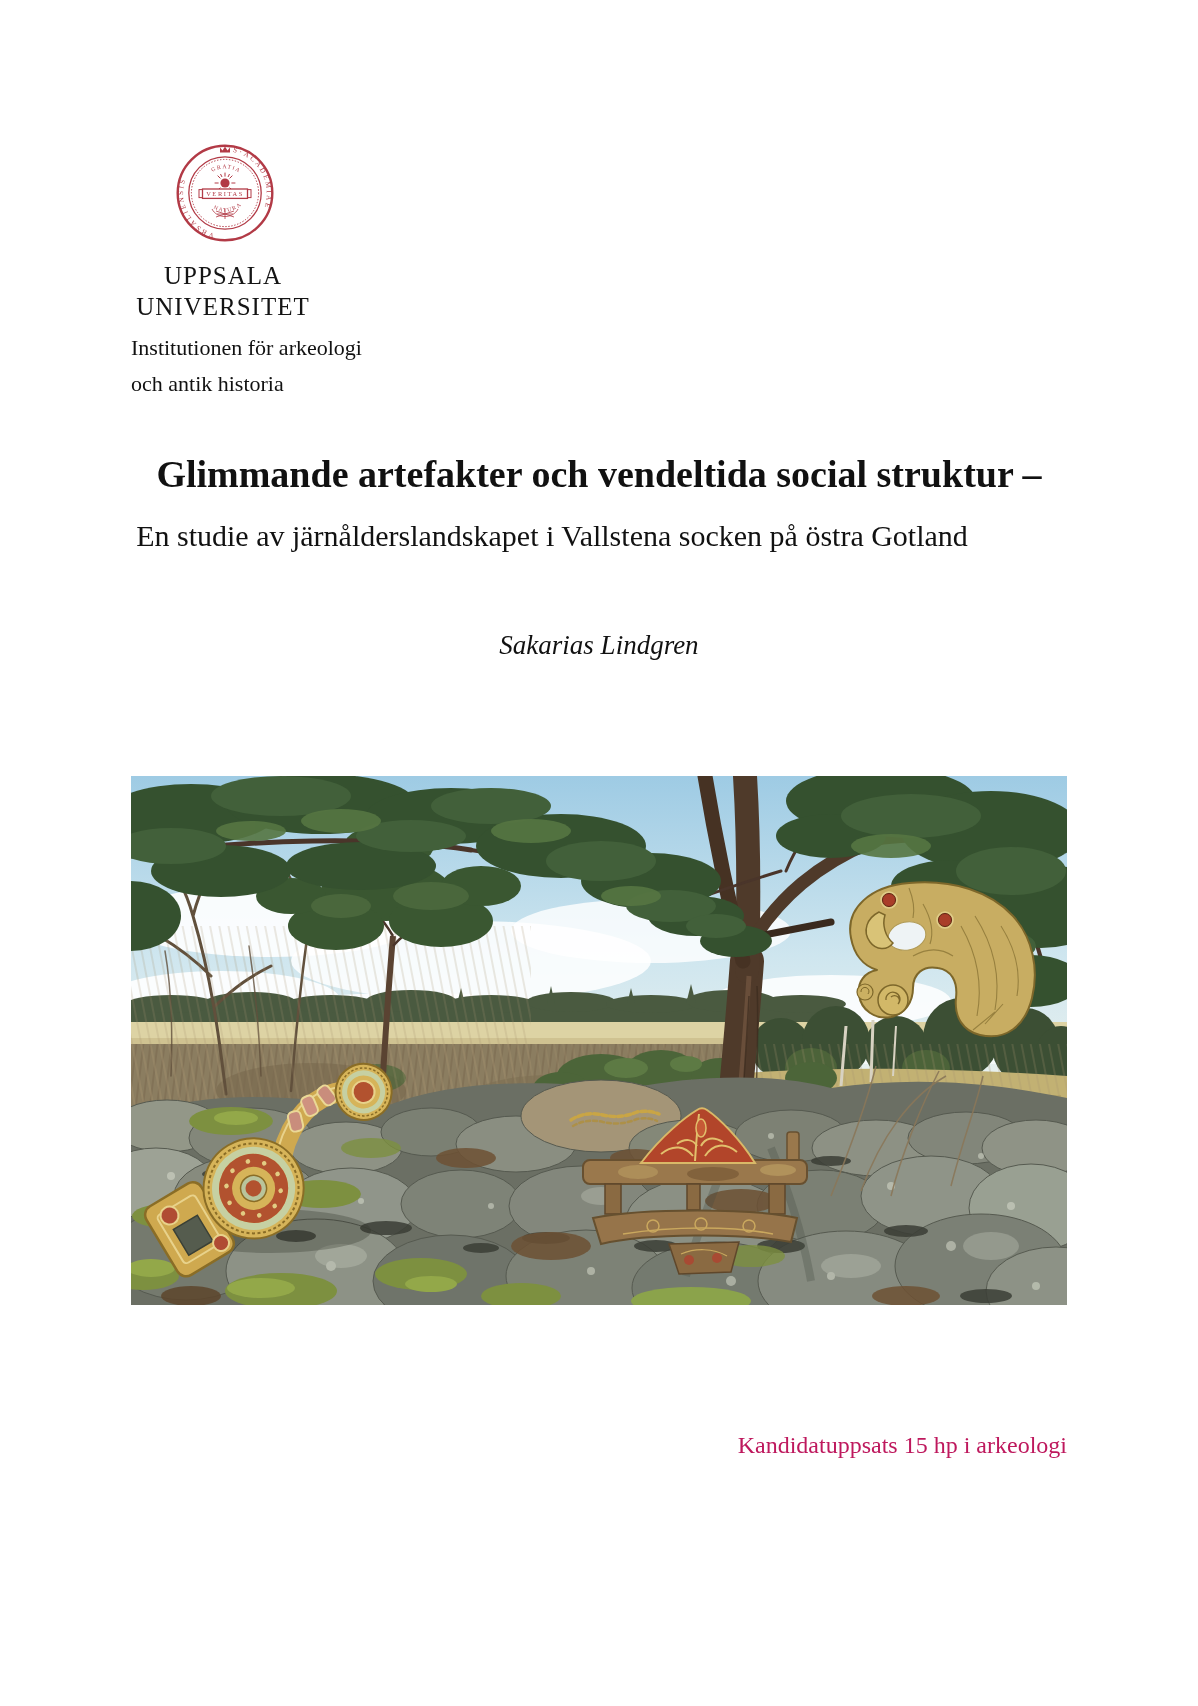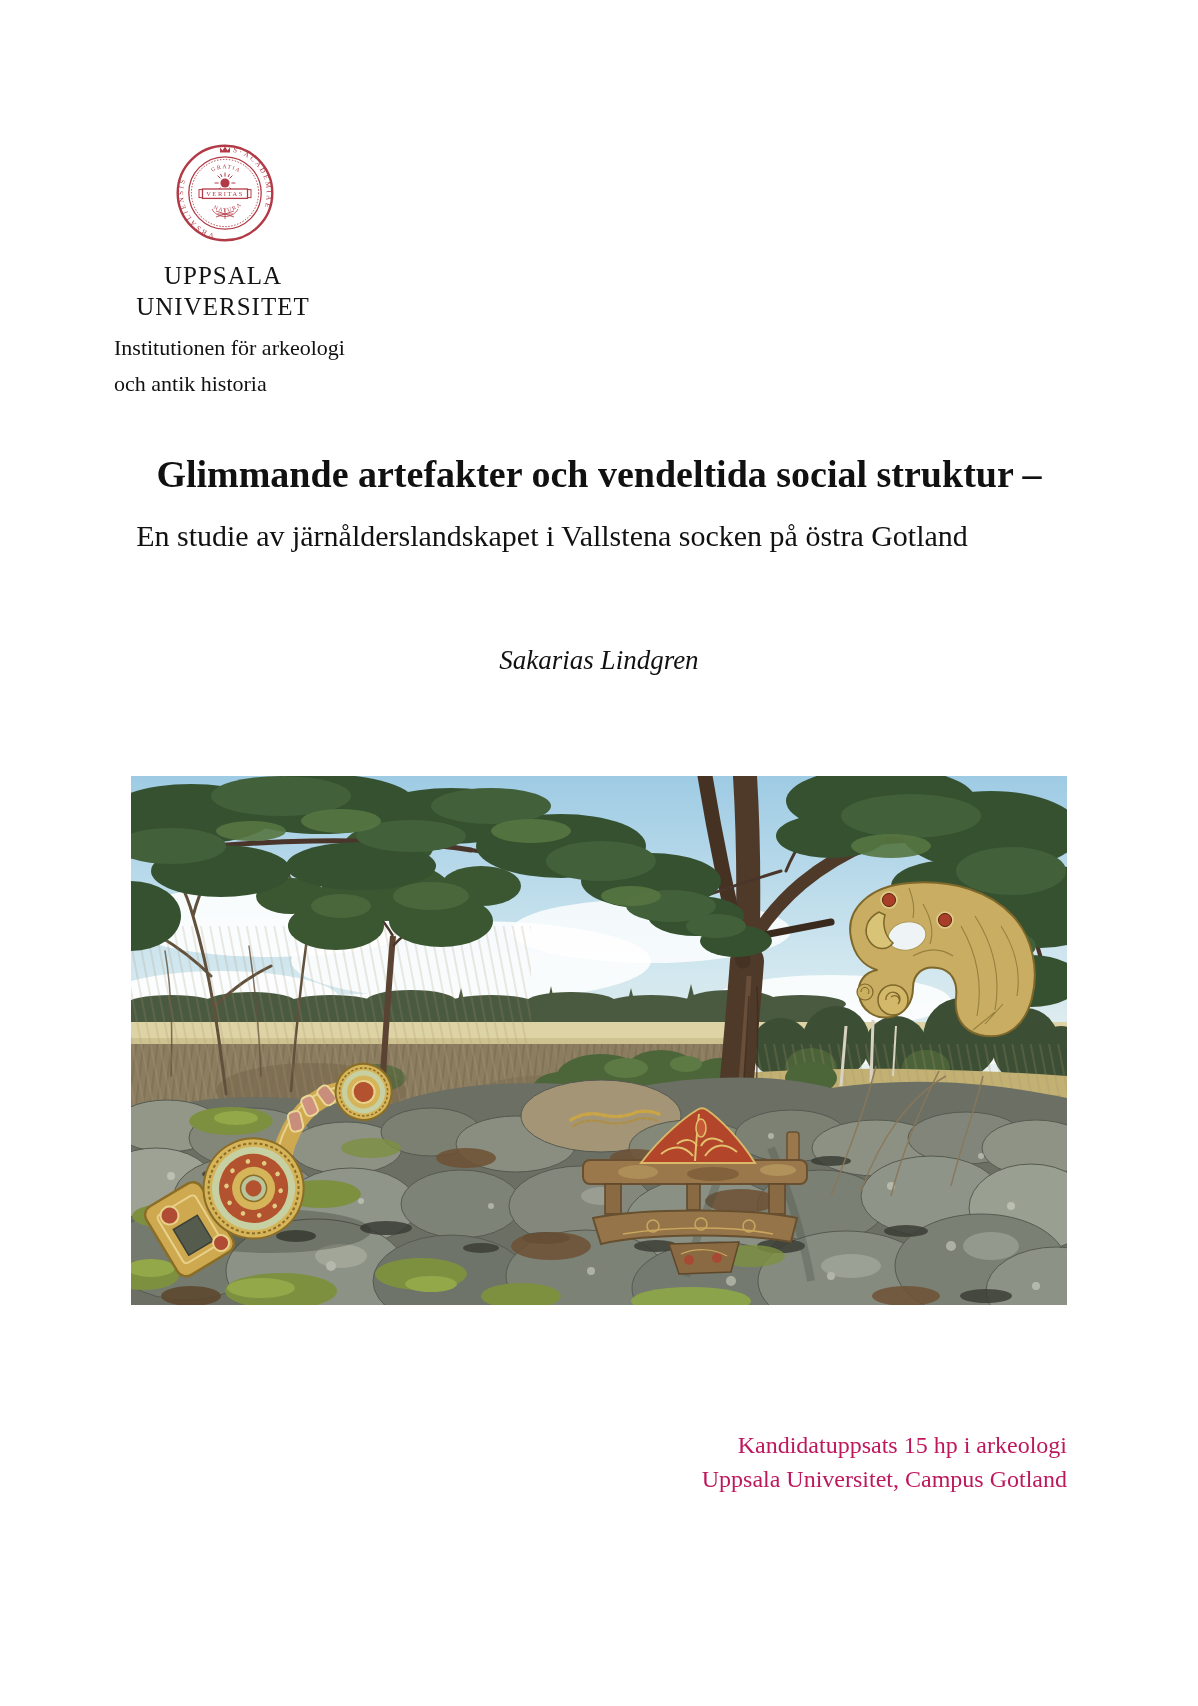--- a/index.html
+++ b/index.html
@@ -6,33 +6,33 @@
   .page{
     position:relative; width:1198px; height:1706px; background:#ffffff;
     font-family:"Liberation Serif", serif; color:#111; overflow:hidden;
   }
   .seal{position:absolute; left:173px; top:143px; width:104px; height:100px;}
   .uni-name{
     position:absolute; left:125px; top:252px; width:196px; text-align:center;
     font-size:25px; letter-spacing:1px; line-height:31px; color:#141414;margin-top:8px;
   }
   .dept{
-    position:absolute; left:114px; top:330px; font-size:22px; line-height:36px; color:#111;
+    position:absolute; left:131px; top:330px; font-size:22px; line-height:36px; color:#111;
   }
   .title{
     position:absolute; left:0; top:452px; width:1198px; text-align:center;
     font-size:38px; font-weight:bold; margin:0;
   }
   .subtitle{
     position:absolute; left:0; top:519px; width:1104px; text-align:center;
     font-size:30px; font-weight:normal; margin:0;
   }
   .author{
     position:absolute; left:0; top:630px; width:1198px; text-align:center;
-    font-size:27px; font-style:italic;margin-top:15px;
+    font-size:27px; font-style:italic;
   }
   .photo{
     position:absolute; left:131px; top:776px; width:936px; height:529px; margin:0;
     line-height:0;
   }
   .footer{
     position:absolute; top:1429px; right:131px; text-align:right;
     font-size:24px; line-height:33.5px; color:#be185d;
   }
 </style>
@@ -459,16 +459,15 @@
         <circle cx="68" cy="122" r="15" fill="#d2b868" stroke="#7d672a" stroke-width="1.5"></circle>
         <path d="M61,122 a7,7 0 1 1 12,4 a4,4 0 1 0 -7,-7" stroke="#7d672a" stroke-width="1.3" fill="none"></path>
         <circle cx="40" cy="114" r="8" fill="#cbb062" stroke="#7d672a" stroke-width="1.2"></circle>
         <path d="M36,114 a4,4 0 1 1 7,2" stroke="#7d672a" stroke-width="1" fill="none"></path>
       </g>
     </svg>
   </figure>
 
   <div class="footer">
     <div>Kandidatuppsats 15 hp i arkeologi</div>
-    <div>Uppsala Universitet, Campus Gotland</div>
   </div>
 
 </div>
 
 </body></html>

